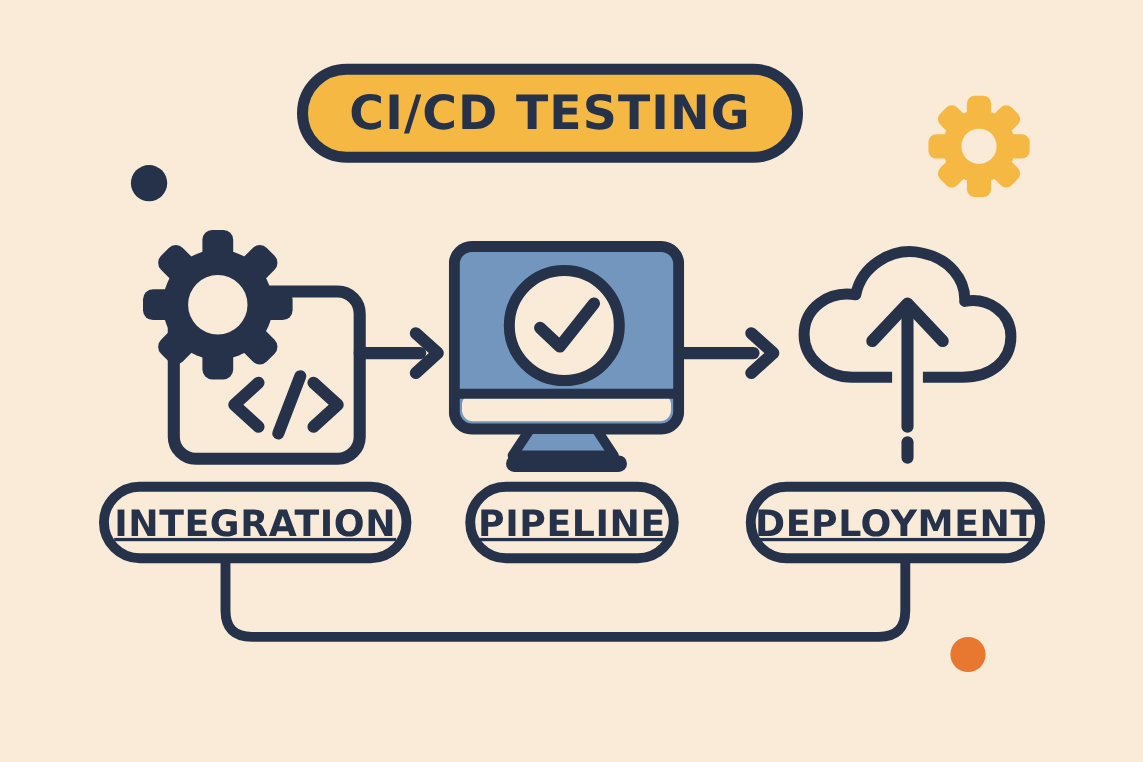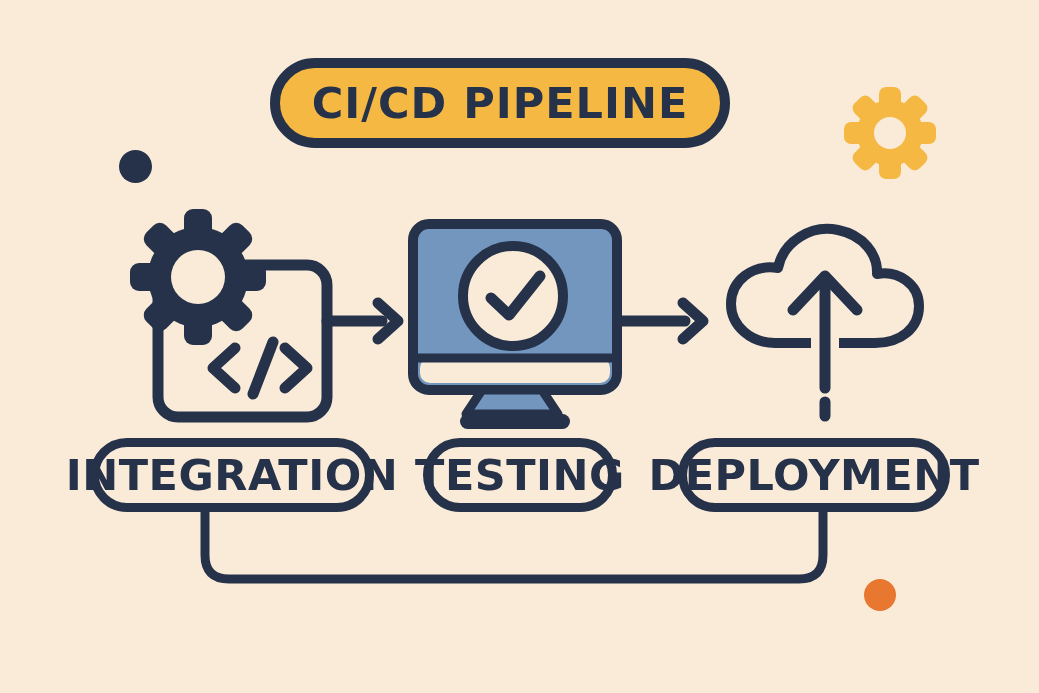--- a/index.html
+++ b/index.html
@@ -39,33 +39,33 @@
   .stage-pill{
     top:438px;height:74px;
     border:9px solid var(--navy);
     border-radius:40px;
     box-sizing:border-box;
     display:flex;align-items:center;justify-content:center;
     background:transparent;
   }
   .stage-pill span{
     color:var(--navy);
-    font-size:43px;font-weight:800;letter-spacing:0.5px;
+    font-size:33px;font-weight:800;letter-spacing:0.5px;text-decoration:underline;
   }
   .pill-integration{left:90px;width:284px;}
   .pill-testing{left:423px;width:194px;}
   .pill-deployment{left:678px;width:272px;text-align:right;}
 </style>
 </head>
 <body>
 
 <div id="canvas">
 
   <div class="abs title-pill">
-    <span>CI/CD PIPELINE</span>
+    <span>CI/CD TESTING</span>
   </div>
 
   <div class="abs dot dot-navy"></div>
 
   <svg class="abs" style="left:843px;top:86px;" width="94" height="94" viewBox="0 0 94 94">
     <g transform="translate(47,47)" fill="#F5B843">
       <rect x="-11" y="-46" width="22" height="26" rx="7"></rect>
       <rect x="-11" y="-46" width="22" height="26" rx="7" transform="rotate(45)"></rect>
       <rect x="-11" y="-46" width="22" height="26" rx="7" transform="rotate(90)"></rect>
       <rect x="-11" y="-46" width="22" height="26" rx="7" transform="rotate(135)"></rect>
@@ -132,21 +132,21 @@
       <line x1="102" y1="68" x2="102" y2="172"></line>
       <polyline points="70,94 102,60 134,94"></polyline>
       <line x1="102" y1="186" x2="102" y2="200"></line>
     </g>
   </svg>
 
   <div class="abs stage-pill pill-integration">
     <span>INTEGRATION</span>
   </div>
   <div class="abs stage-pill pill-testing">
-    <span>TESTING</span>
+    <span>PIPELINE</span>
   </div>
   <div class="abs stage-pill pill-deployment">
     <span>DEPLOYMENT</span>
   </div>
 
   <svg class="abs" style="left:190px;top:505px;" width="650" height="90" viewBox="0 0 650 90">
     <path d="M 15 6 V 50 Q 15 74 39 74 H 609 Q 633 74 633 50 V 6" fill="none" stroke="#253249" stroke-width="9" stroke-linecap="round" stroke-linejoin="round"></path>
   </svg>
 
   <div class="abs dot dot-orange"></div>

